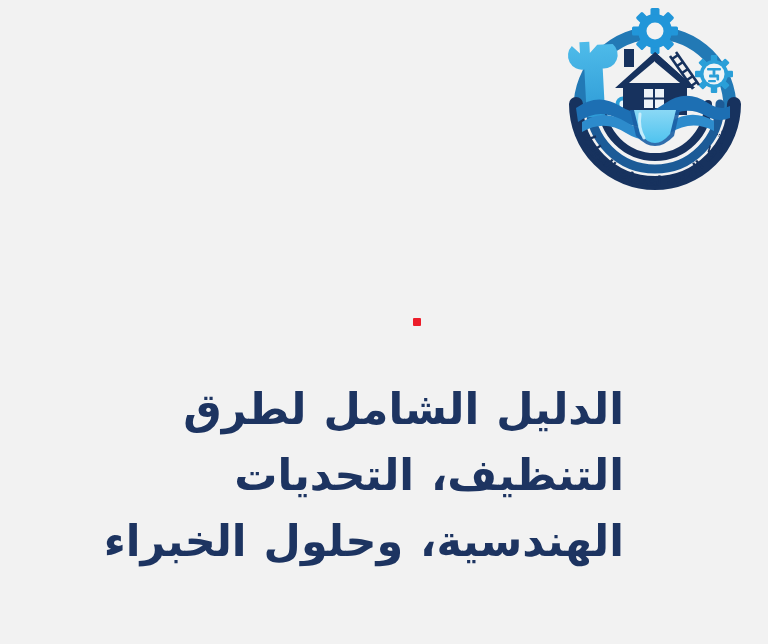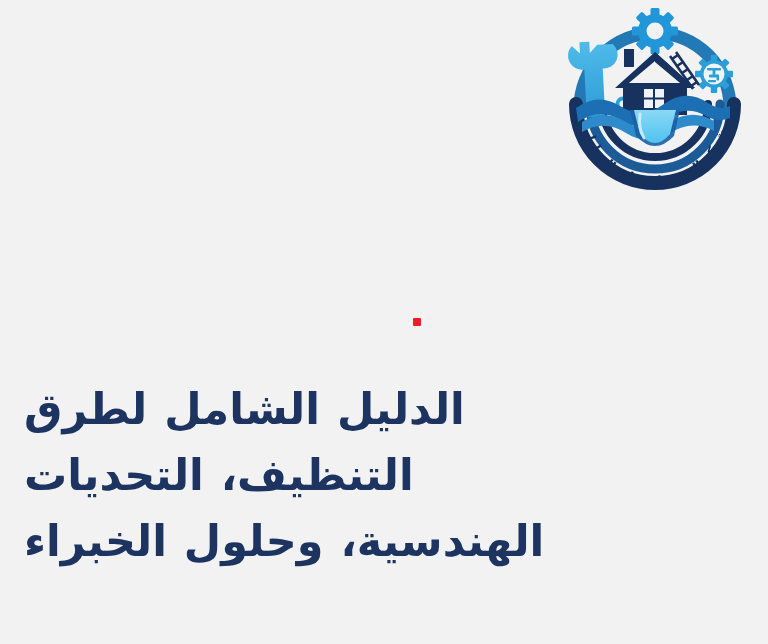--- a/index.html
+++ b/index.html
@@ -47,21 +47,21 @@
     background: #ec1d2a;
     border-radius: 1px;
   }
 
   
   .title-block {
     position: absolute;
     left: 0;
     top: 376px;
     width: 648px;
-    text-align: left;
+    text-align: right;
     direction: rtl;
   }
   .article-title {
     margin: 0;
     padding: 0 24px;
     font-family: "DejaVu Sans", "Liberation Sans", sans-serif;
     font-size: 43px;
     line-height: 66px;
     font-weight: 700;
     color: #1d3461;

